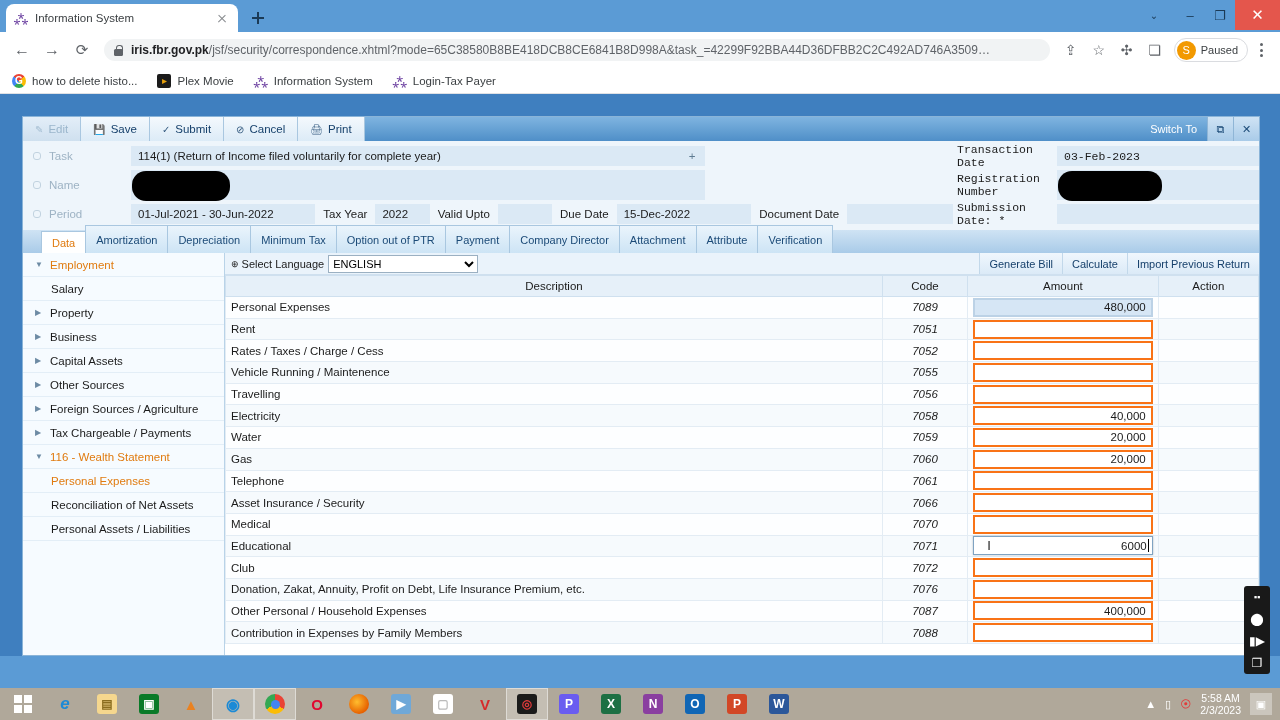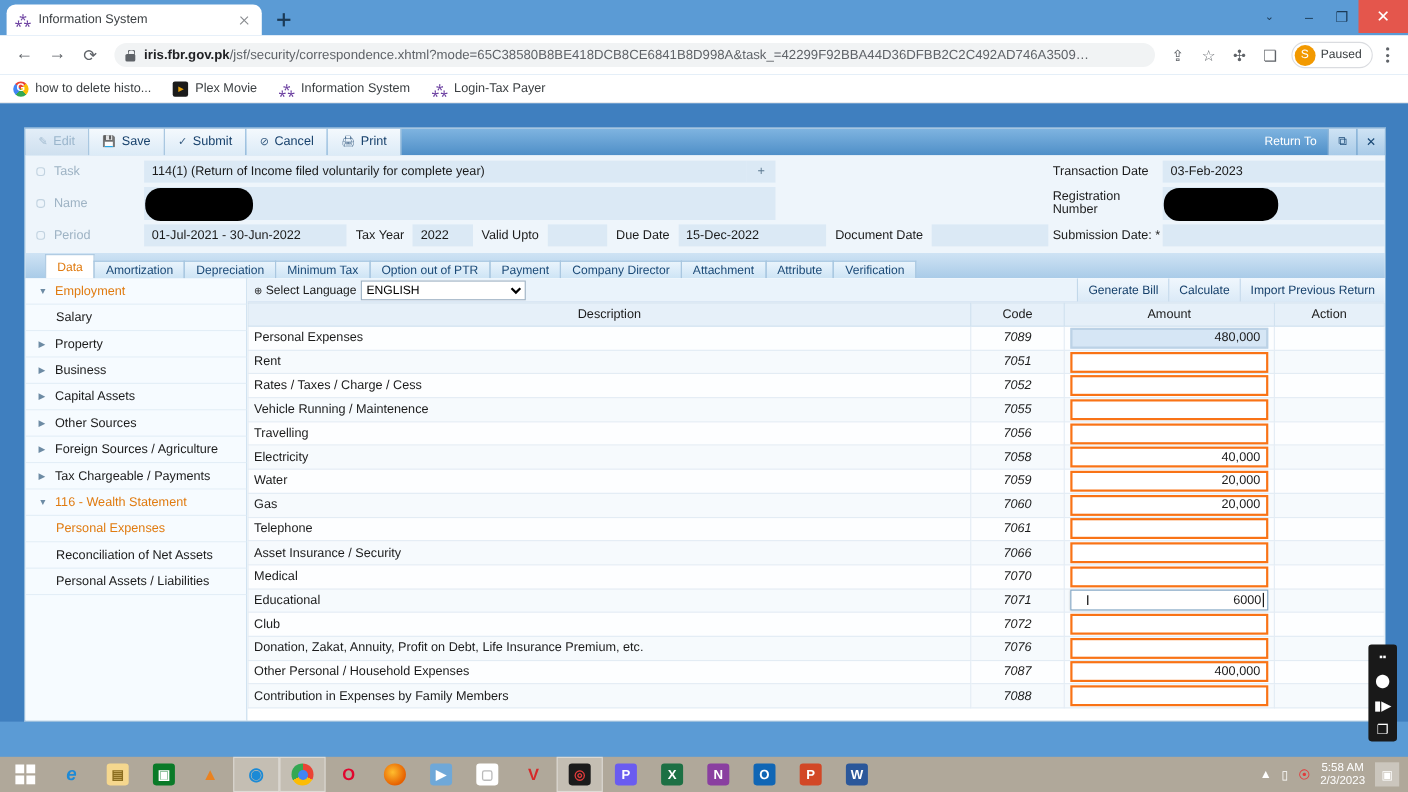--- a/index.html
+++ b/index.html
@@ -110,28 +110,28 @@
     color: #9eb3c4; font-size: 11.5px;
   }
   .hlab .sq { width: 8px; height: 8px; border: 1px solid #c2d3e0; display:inline-block; }
   .fld {
     background: #dbe9f5; height: 20px; display: flex; align-items: center;
     padding: 0 6px; font-size: 11.5px; color: #1b1b1b; border: 1px solid transparent;
   }
   .plusbox { width: 26px; height: 20px; background: #dbe9f5; display:flex; align-items:center; justify-content:center; color:#5d7a91; }
   .redact { background: #000; border-radius: 14px; height: 30px; }
   .lab-plain { font-size: 11.5px; color: #1b1b1b; padding: 0 8px; white-space: nowrap; }
-  .rgt { display: flex; align-items: center; }
+  .rgt { display: flex; align-items: center; font-family: Liberation Mono, monospace; }
   .rgt .rlab { width: 104px; flex: 0 0 104px; font-size: 11.5px; color: #1b1b1b; padding-left: 4px; }
   .rgt .rfld { width: 202px; flex: 0 0 202px; }
 
   
   .tabs { display: flex; align-items: flex-end; height: 23px; padding-left: 18px; background: linear-gradient(#cfe3f4,#a9cbe8); }
   .atab {
-    height: 16px; display: flex; align-items: center; padding: 0 10px;
+    height: 28px; display: flex; align-items: center; padding: 0 10px;
     background: linear-gradient(#eaf4fc,#cde4f5); border: 1px solid #a9c7e0; border-bottom: none;
     font-size: 11px; color: #1b4a77; margin-right: -1px;
   }
   .atab.active { background: #fff; color: #e07b10; height: 22px; }
 
   
   .split { display: flex; height: calc(100% - 24px - 78px - 23px); }
   .sidebar { width: 202px; flex: 0 0 202px; background: #f6fbff; border-right: 1px solid #b9d3e8; }
   .snode {
     height: 24px; display: flex; align-items: center; gap: 7px;
@@ -283,21 +283,21 @@
         </div>
         <div class="abtn">
           <span class="gl">⊘</span>
           <span>Cancel</span>
         </div>
         <div class="abtn">
           <span class="gl">🖨</span>
           <span>Print</span>
         </div>
         <div class="toolbar-right">
-          <div class="switchto">Return To</div>
+          <div class="switchto">Switch To</div>
           <div class="tbsq">⧉</div>
           <div class="tbsq">✕</div>
         </div>
       </div>
 
       <div class="hdr">
         <div class="hrow">
           <div class="hlab">
             <span class="sq"></span>
             <span>Task</span>

